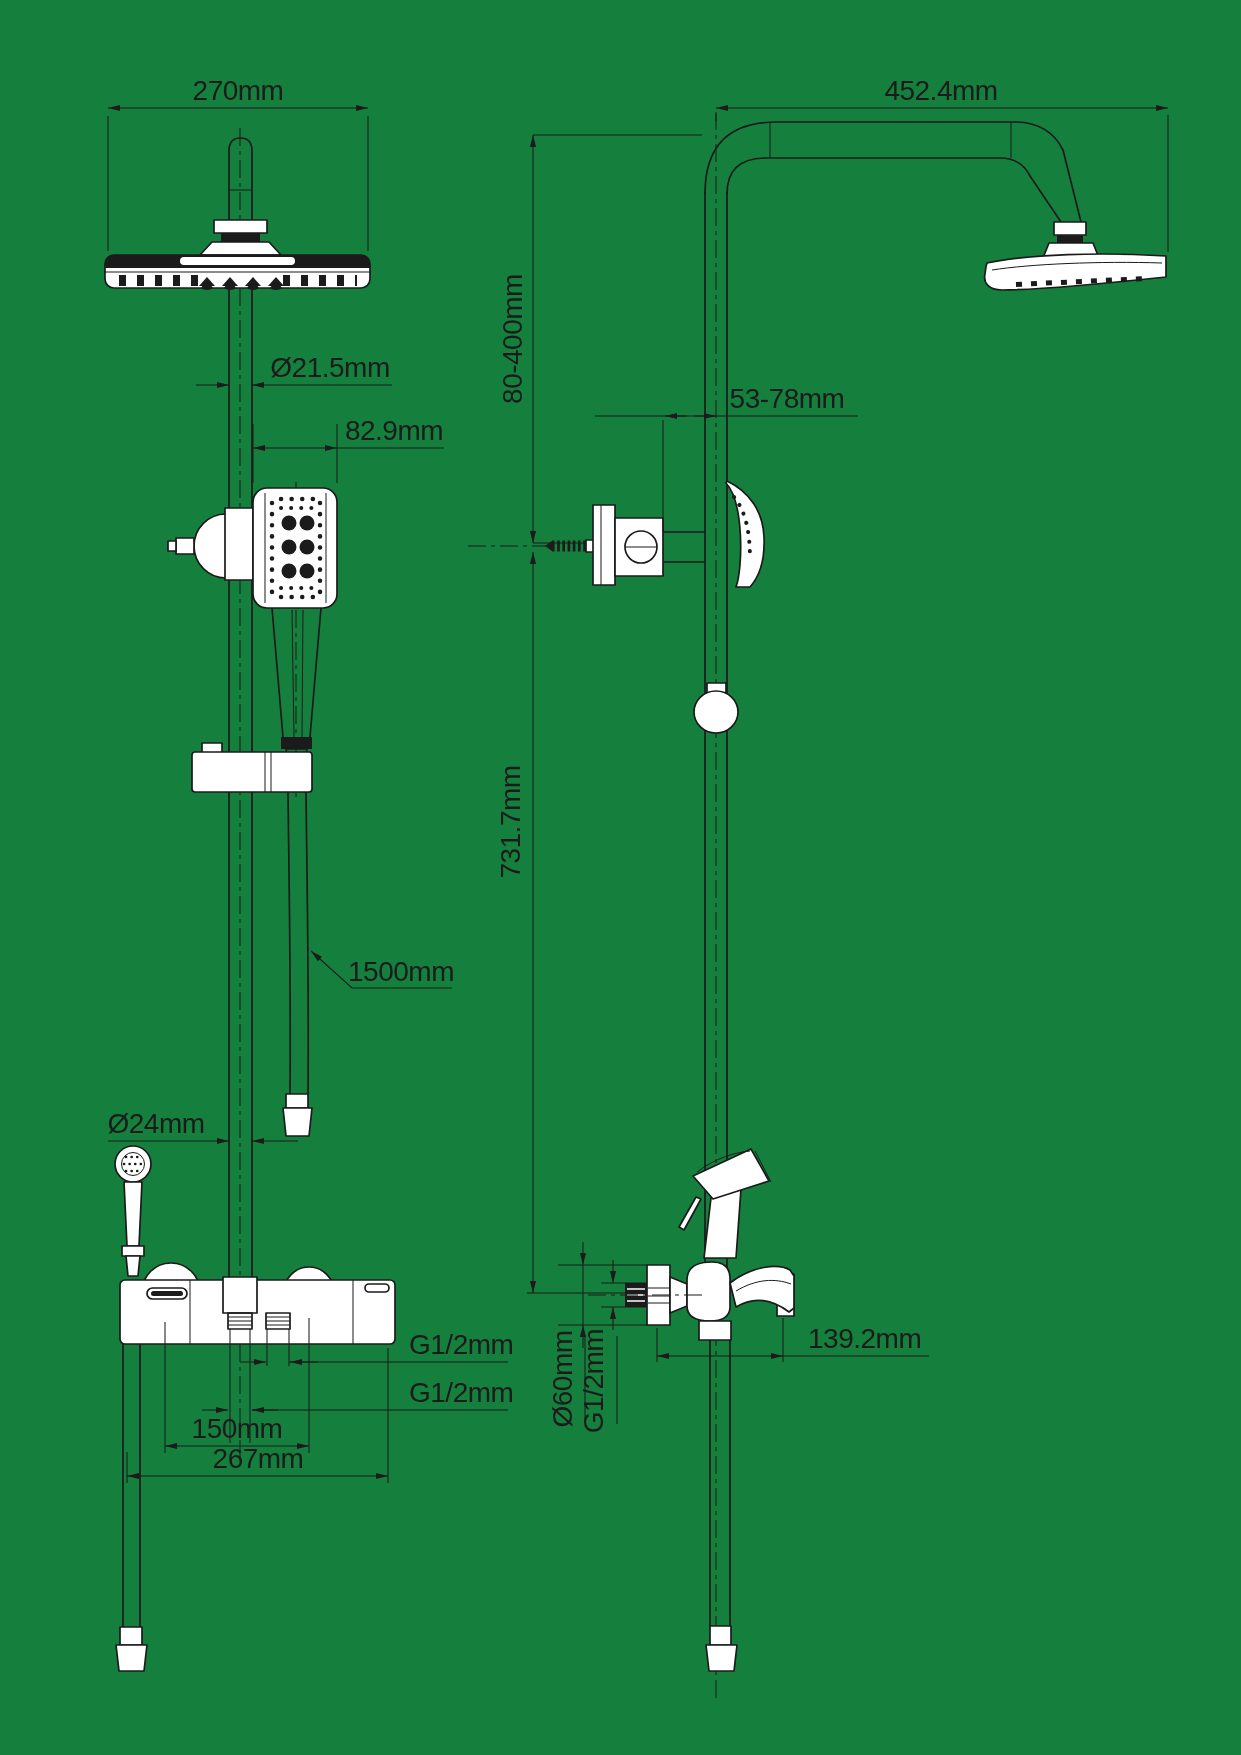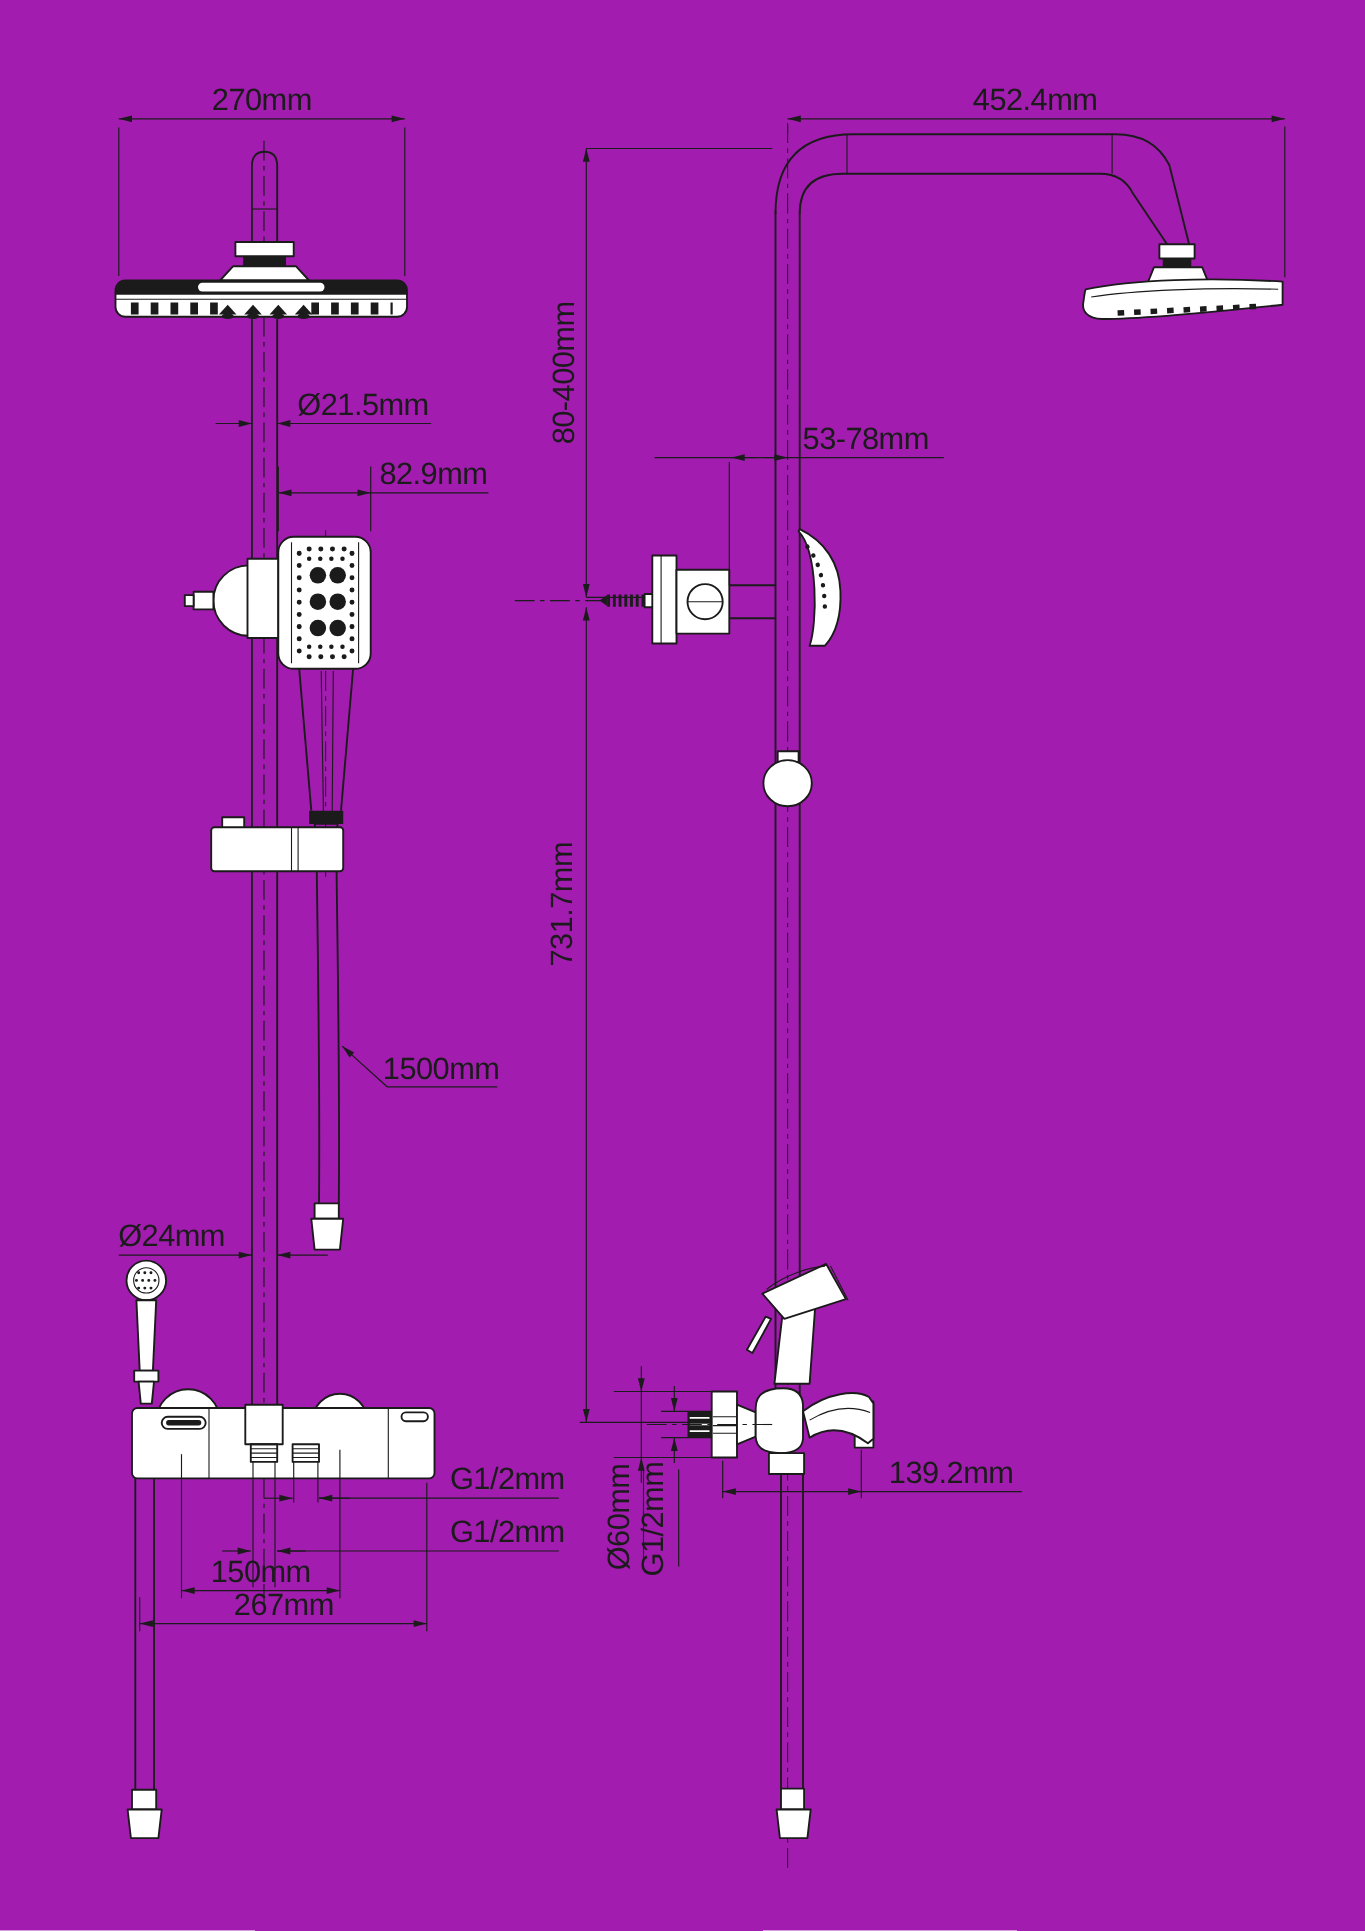--- a/index.html
+++ b/index.html
@@ -1,17 +1,17 @@
 <!DOCTYPE html>
 <html style="--line: #1b1b1b;"><head>
 <meta charset="utf-8">
 <style>
   :root { --line:#1b1b1b; }
   html,body { margin:0; padding:0; background:#fff; }
-  .sheet { position:relative; width:1241px; height:1755px; background:#a21caf; overflow:hidden; }
+  .sheet { position:relative; width:1241px; height:1755px; background:#15803d; overflow:hidden; }
   svg { position:absolute; inset:0; }
   svg text { font-family:"Liberation Sans","DejaVu Sans",sans-serif; font-size:28px; letter-spacing:-0.5px; fill:var(--line); }
   .p  { fill:none; stroke:var(--line); stroke-width:1.7; stroke-linejoin:round; }
   .t  { fill:none; stroke:var(--line); stroke-width:1; stroke-linejoin:round; }
   .d  { fill:none; stroke:var(--line); stroke-width:1.05; }
   .w  { fill:#fff; stroke:var(--line); stroke-width:1.7; stroke-linejoin:round; }
   .k  { fill:var(--line); stroke:none; }
   .cl { fill:none; stroke:var(--line); stroke-width:1; stroke-dasharray:18 5 4 5; }
   .dot { fill:none; stroke:var(--line); stroke-linecap:round; }
   .tick { fill:none; stroke:var(--line); }

